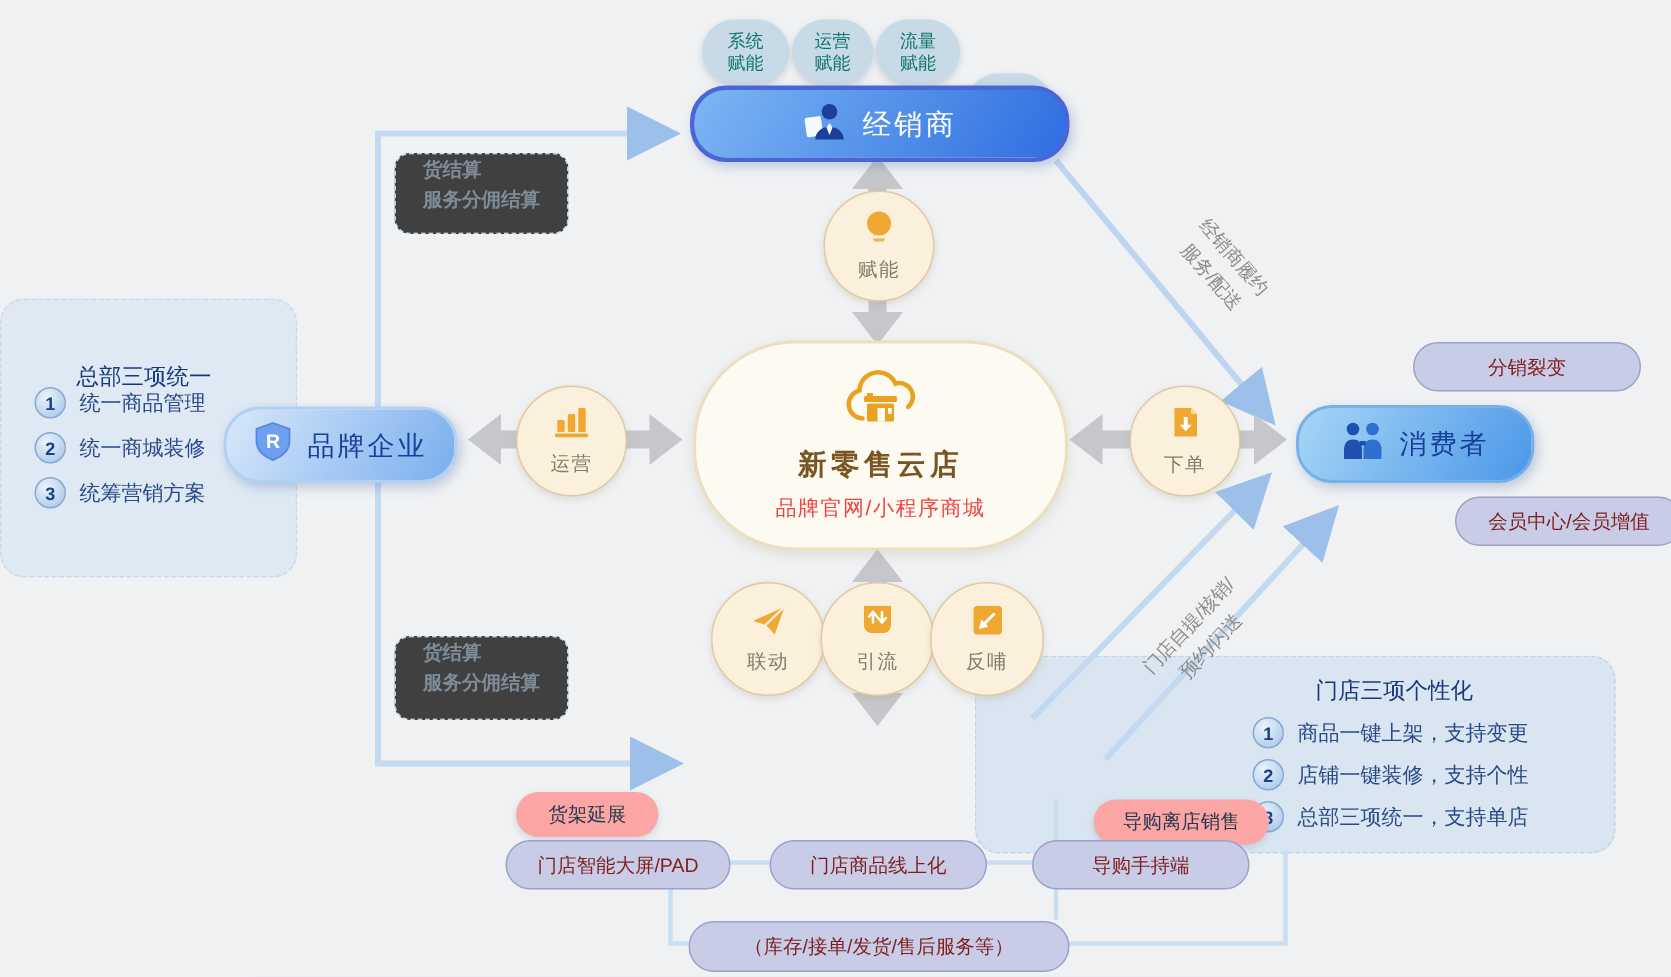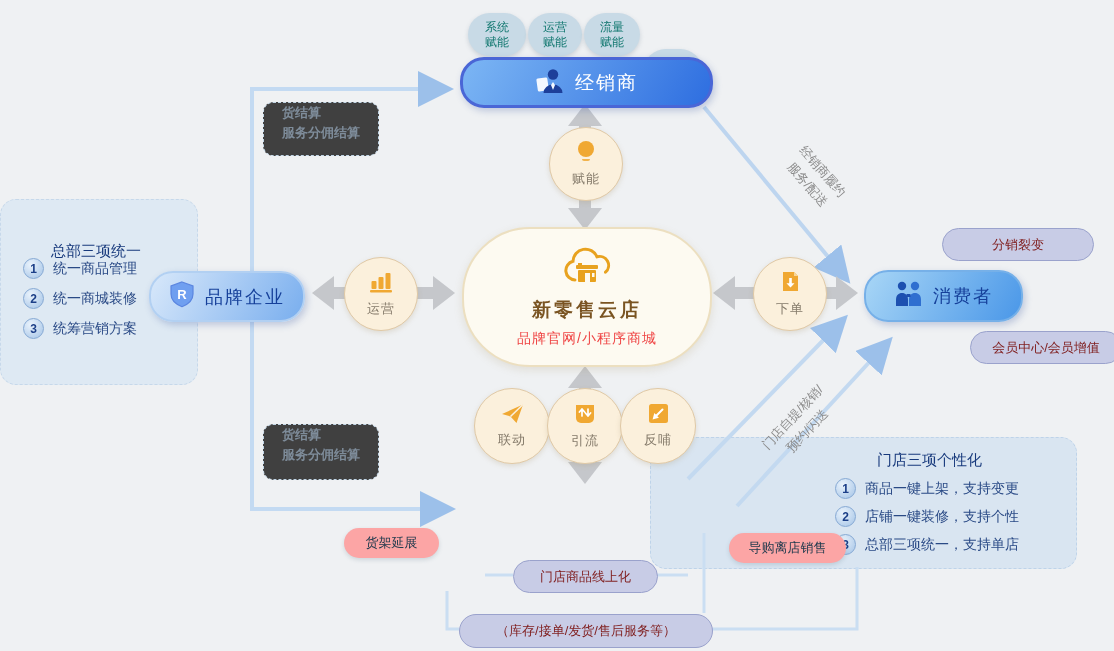--- a/index.html
+++ b/index.html
@@ -286,22 +286,24 @@
   <div class="settle settle-top">
     <div>货结算</div>
     <div>服务分佣结算</div>
   </div>
   <div class="settle settle-bottom">
     <div>货结算</div>
     <div>服务分佣结算</div>
   </div>
 
   <div class="badge badge-teal b-shelf">货架延展</div>
+  <div class="badge badge-lav b-screen">门店智能大屏/PAD</div>
   <div class="badge badge-lav b-online">门店商品线上化</div>
   <div class="badge badge-teal b-guide">导购离店销售</div>
+  <div class="badge badge-lav b-handheld">导购手持端</div>
   <div class="badge badge-lav b-inventory">（库存/接单/发货/售后服务等）</div>
 
   <div class="diag diag-top">
     <div>经销商履约</div>
     <div>服务/配送</div>
   </div>
   <div class="diag diag-bottom">
     <div>门店自提/核销/</div>
     <div>预约/闪送</div>
   </div>

